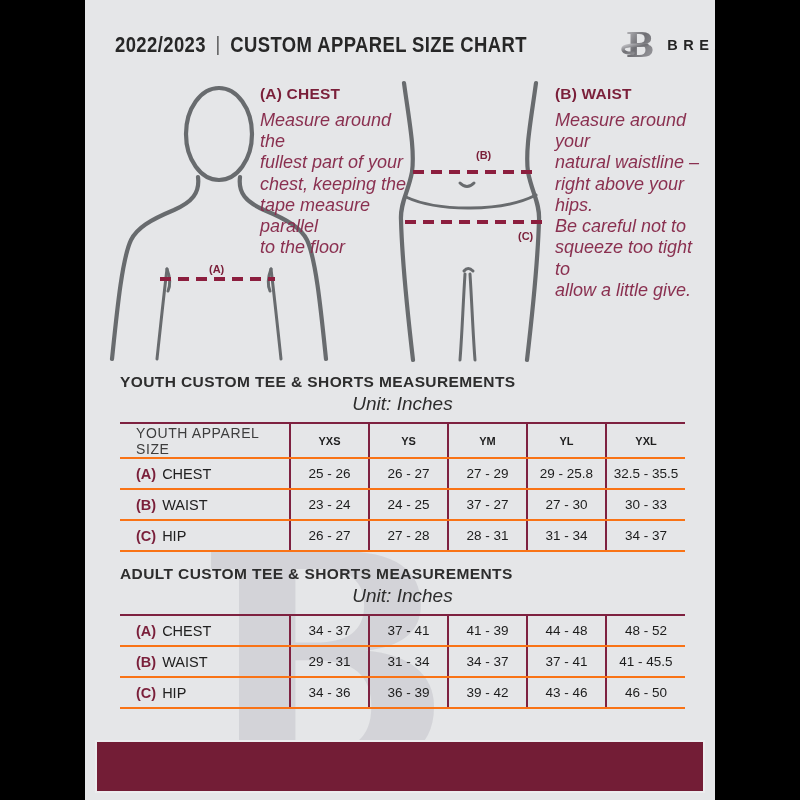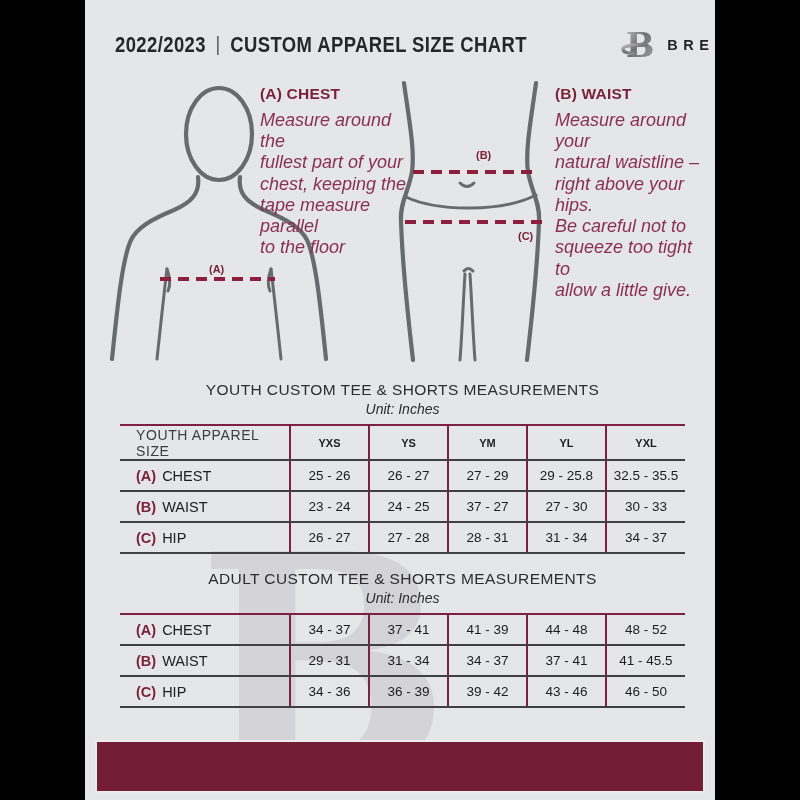--- a/index.html
+++ b/index.html
@@ -26,25 +26,25 @@
   .marker{font-family:"Liberation Sans",sans-serif;font-size:11px;font-weight:700;fill:#7a1f39;}
   .note{position:absolute;}
   .note h3{margin:0 0 7px;font-size:15.5px;font-weight:700;color:#7a1f39;letter-spacing:0.2px;}
   .note p{margin:0;font-size:18px;line-height:1.18;font-style:italic;color:#8a3050;white-space:pre-line;}
   .note-a{left:175px;top:10px;width:155px;}
   .note-b{left:470px;top:10px;width:155px;}
   .note-c{left:470px;top:143px;width:158px;}
 
   
   .tables-wrap{position:absolute;top:365px;left:35px;width:565px;z-index:1;}
-  .tbl-title{font-size:15.5px;font-weight:400;color:#2d2d2d;letter-spacing:0.4px;text-align:center;margin:16px 0 2px;}
-  .tbl-unit{font-size:14px;font-style:italic;color:#2d2d2d;text-align:center;margin:0 0 7px;}
+  .tbl-title{font-size:15.5px;font-weight:700;color:#2d2d2d;letter-spacing:0.4px;text-align:left;margin:8px 0 2px;}
+  .tbl-unit{font-size:19px;font-style:italic;color:#2d2d2d;text-align:center;margin:0 0 7px;}
   .adult-block{margin-top:13px;}
   .size-table{border-collapse:collapse;width:565px;table-layout:fixed;}
-  .size-table td{border-top:2px solid #7e2140;border-bottom:2px solid #404040;border-left:2px solid #7e2140;
+  .size-table td{border-top:2px solid #7e2140;border-bottom:2px solid #f97316;border-left:2px solid #7e2140;
                  text-align:center;font-size:13.5px;color:#1c1c1c;height:29px;padding:0;}
   .size-table td:first-child{border-left:none;text-align:left;padding-left:16px;}
   .size-table tr.head td{height:33px;font-weight:700;font-size:11px;color:#1e1e1e;}
   .size-table tr.head td:first-child{font-weight:400;font-size:14px;letter-spacing:0.6px;color:#3d3d3d;}
   .size-table td.lbl{font-size:14.5px;color:#202020;}
   .size-table td.lbl b{color:#7a1f3a;margin-right:6px;}
 
   
   .watermark{position:absolute;left:112px;top:542px;z-index:0;
              font-family:"DejaVu Serif",serif;font-weight:700;font-size:300px;line-height:0.82;

